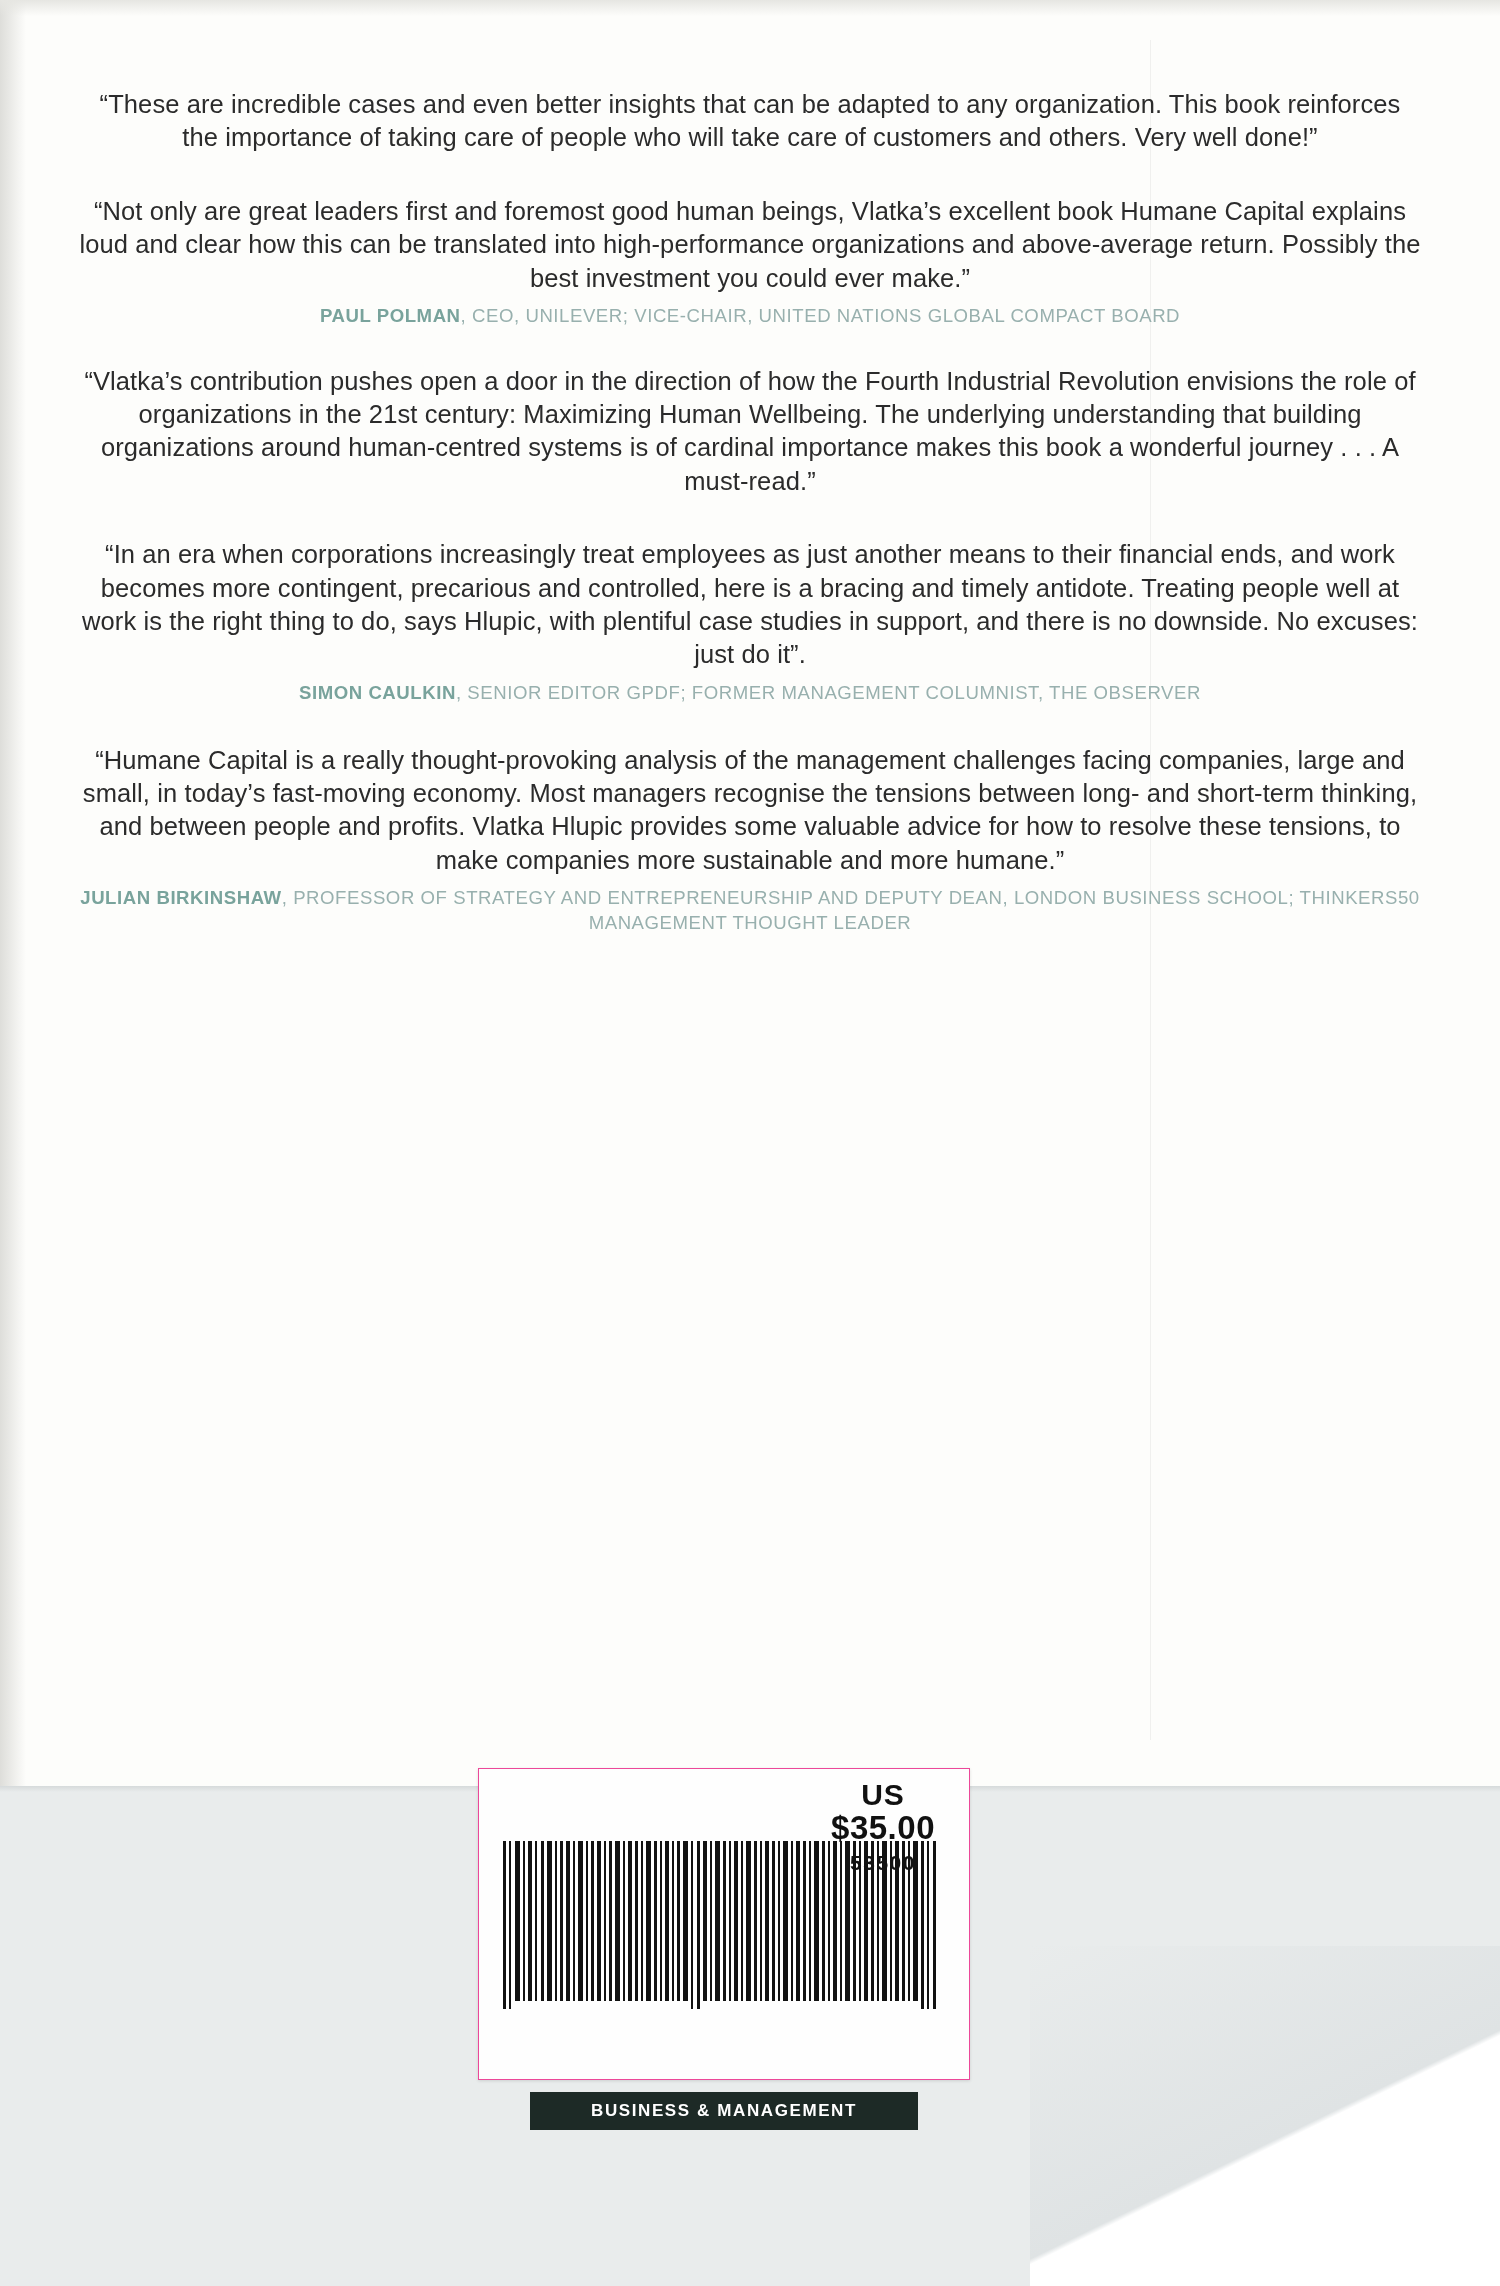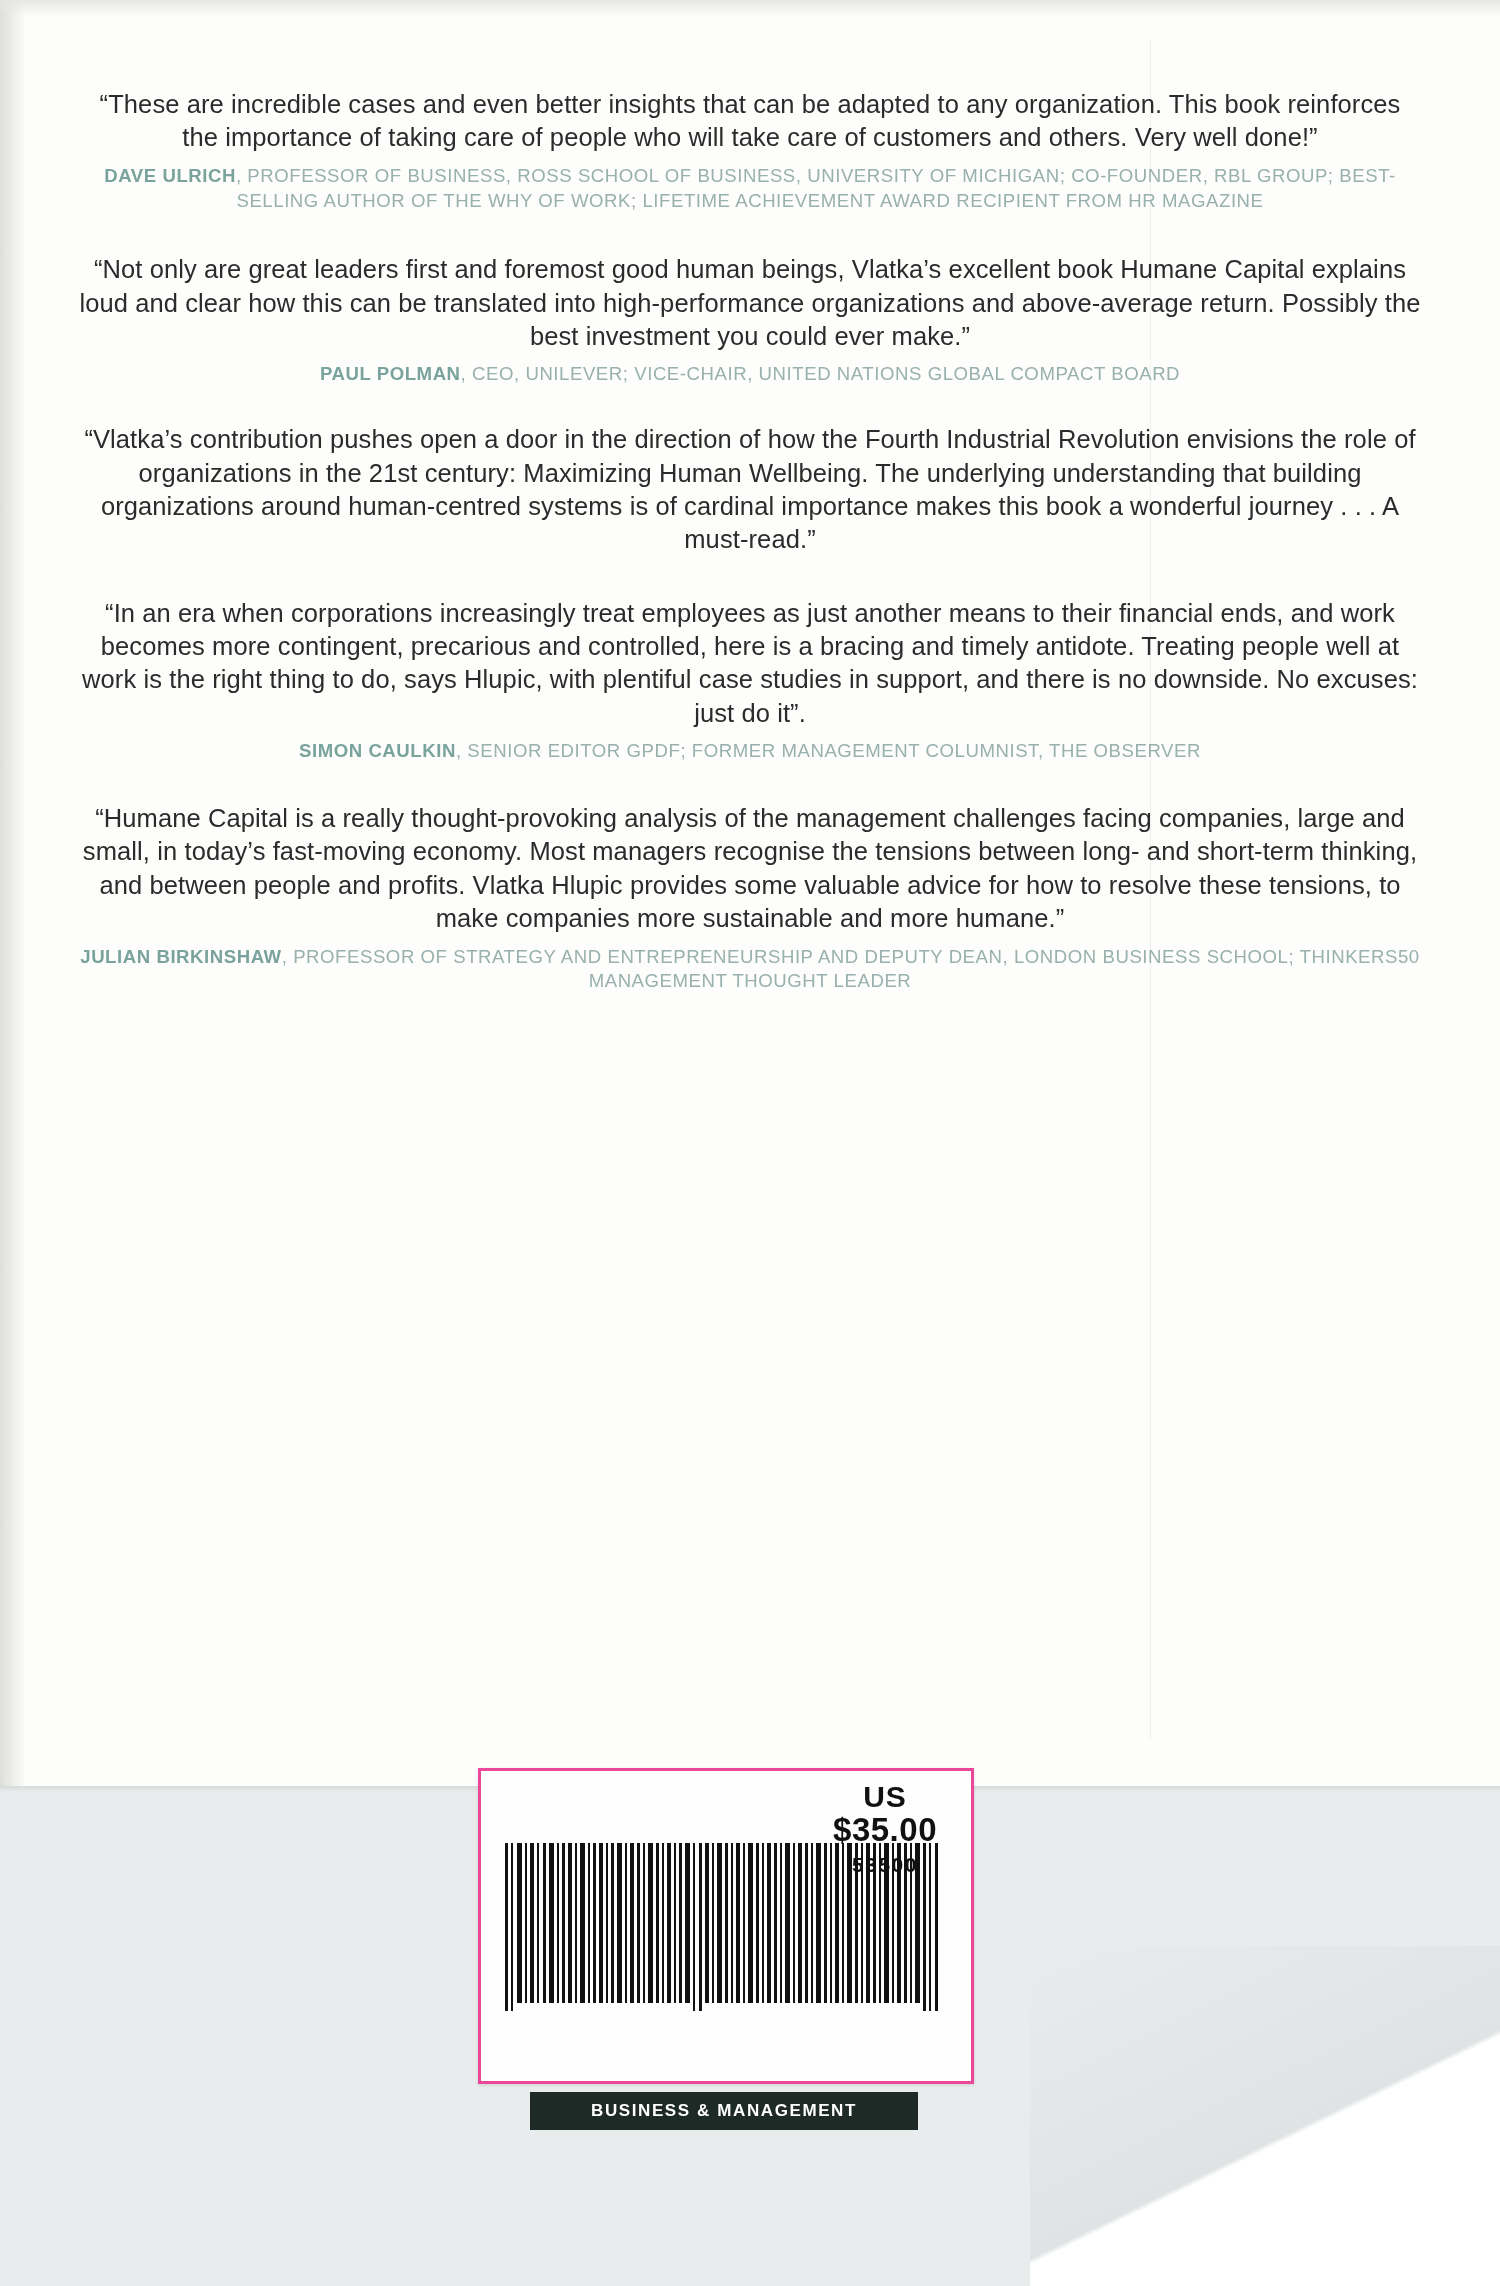--- a/index.html
+++ b/index.html
@@ -90,21 +90,21 @@
   .q5 { margin-top: 38px; }
 
   
   .barcode-card {
     position: absolute;
     left: 478px;
     top: 1768px;
     width: 490px;
     height: 310px;
     background: #fefefe;
-    border: 3px solid #ec4899;
+    border: 1px solid #ec4899;
     box-shadow: 0 1px 3px rgba(0,0,0,.12);
   }
   .price-block {
     position: absolute;
     right: 34px;
     top: 10px;
     text-align: center;
     font-family: "Liberation Sans", sans-serif;
     color: #111;
   }
@@ -178,23 +178,20 @@
   <div class="faint-line"></div>
 
   <div class="bottom-panel">
     <div class="corner-wedge"></div>
   </div>
 
   <div class="content">
 
     <div class="quote-group q1">
       <div class="quote-text">“These are incredible cases and even better insights that can be adapted to any organization. This book reinforces the importance of taking care of people who will take care of customers and others. Very well done!”</div>
-      <div class="attribution">
-        <span class="name">DAVE ULRICH</span><span>, PROFESSOR OF BUSINESS, ROSS SCHOOL OF BUSINESS, UNIVERSITY OF MICHIGAN; CO-FOUNDER, RBL GROUP; BEST-SELLING AUTHOR OF THE WHY OF WORK; LIFETIME ACHIEVEMENT AWARD RECIPIENT FROM HR MAGAZINE</span>
-      </div>
     </div>
 
     <div class="quote-group q2">
       <div class="quote-text">“Not only are great leaders first and foremost good human beings, Vlatka’s excellent book Humane Capital explains loud and clear how this can be translated into high-performance organizations and above-average return. Possibly the best investment you could ever make.”</div>
       <div class="attribution">
         <span class="name">PAUL POLMAN</span><span>, CEO, UNILEVER; VICE-CHAIR, UNITED NATIONS GLOBAL COMPACT BOARD</span>
       </div>
     </div>
 
     <div class="quote-group q3">

